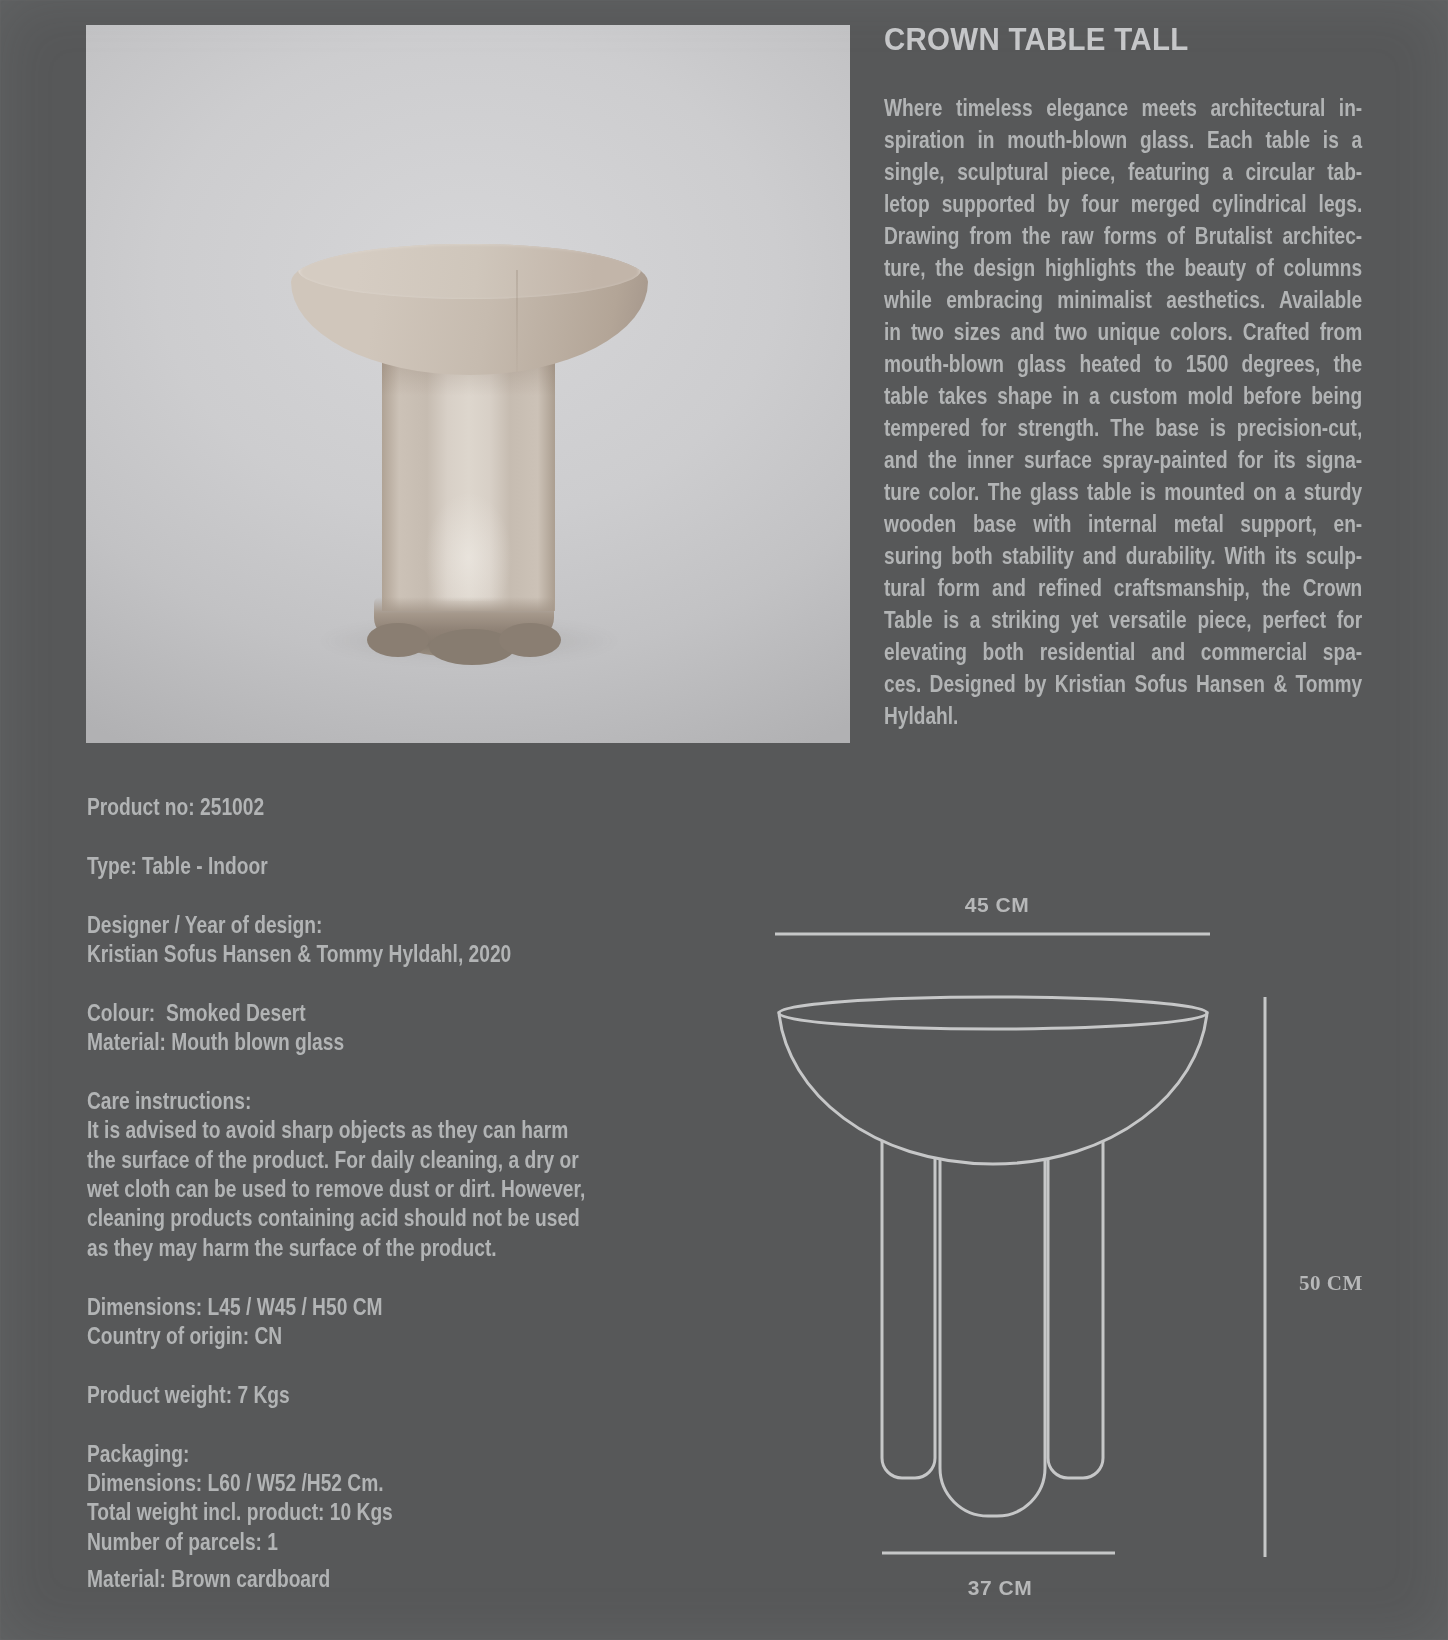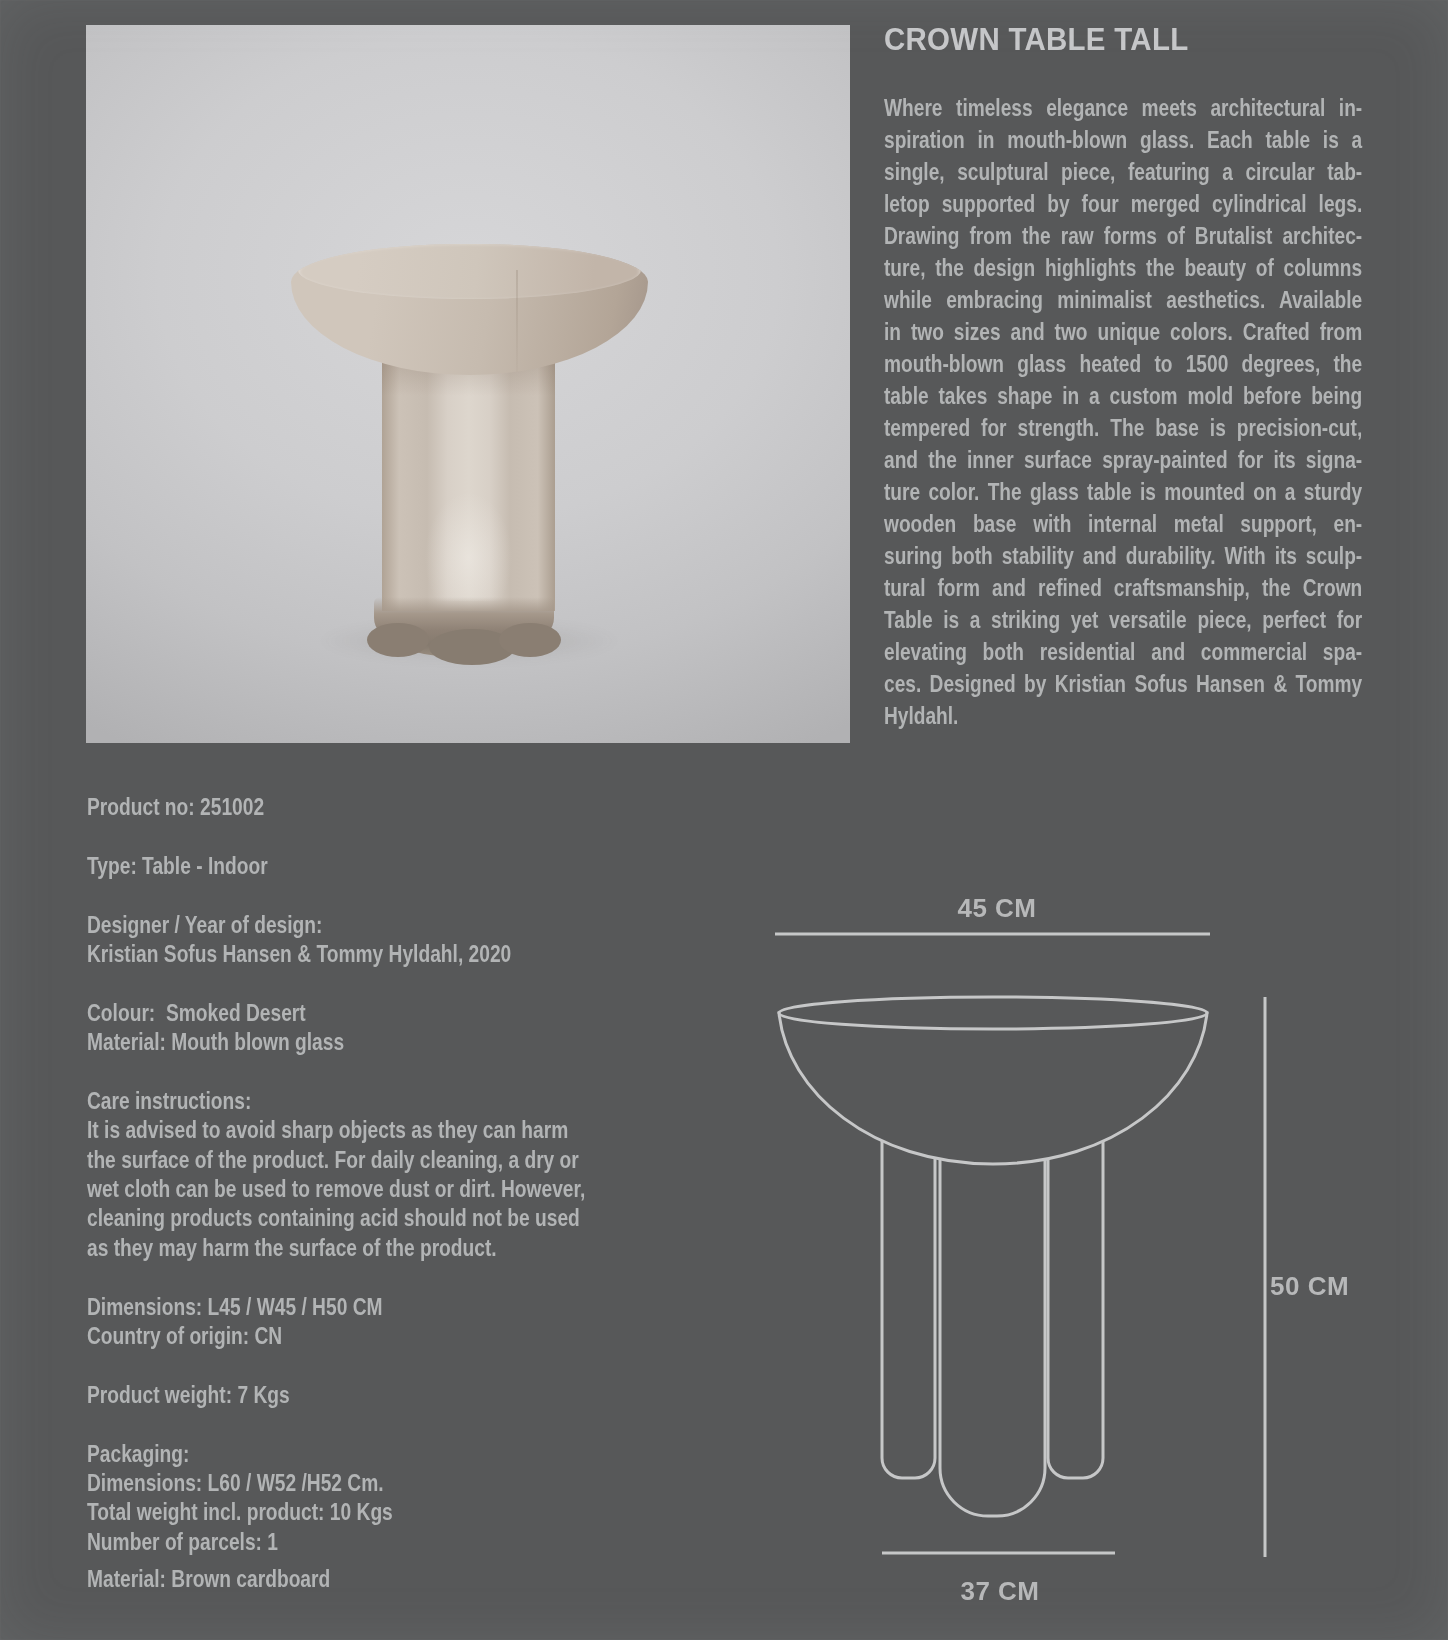--- a/index.html
+++ b/index.html
@@ -91,26 +91,26 @@
     transform: scaleX(0.8); transform-origin:left top;
     color:#b2b4b5; font-size:24px; font-weight:700; line-height:29.4px;
   }
   .details .row { white-space:pre; height:29.4px; }
   .details .gap { height:29.4px; }
   .details .row.brown { margin-top:8px; }
 
   
   .diagram-svg { position:absolute; left:740px; top:880px; }
   .dim-label {
-    position:absolute; font-size:26px; font-weight:700; color:#b7b8b9;
+    position:absolute; font-size:21px; font-weight:700; color:#b7b8b9;
     letter-spacing:0.5px; white-space:nowrap;
   }
   .dim-label.center { width:200px; text-align:center; }
   #label45 { left:897px; top:893px; }
-  #label50 { left:1270px; top:1271px; }
+  #label50 { left:1299px; top:1271px;font-family:Liberation Serif, serif; }
   #label25 { left:900px; top:1576px; }
 </style>
 </head>
 <body>
 
 <div class="photo">
   <div class="table-shadow"></div>
   <div class="stem">
     <div class="stem-glow"></div>
   </div>

